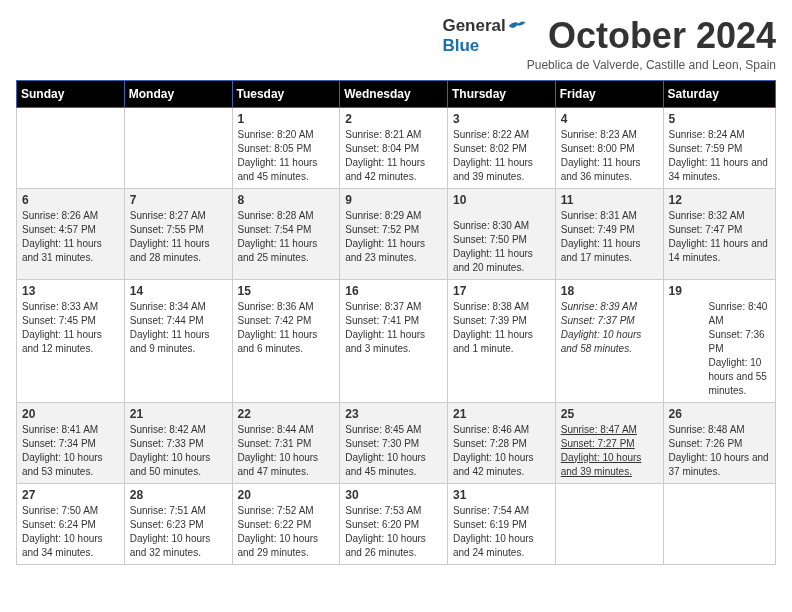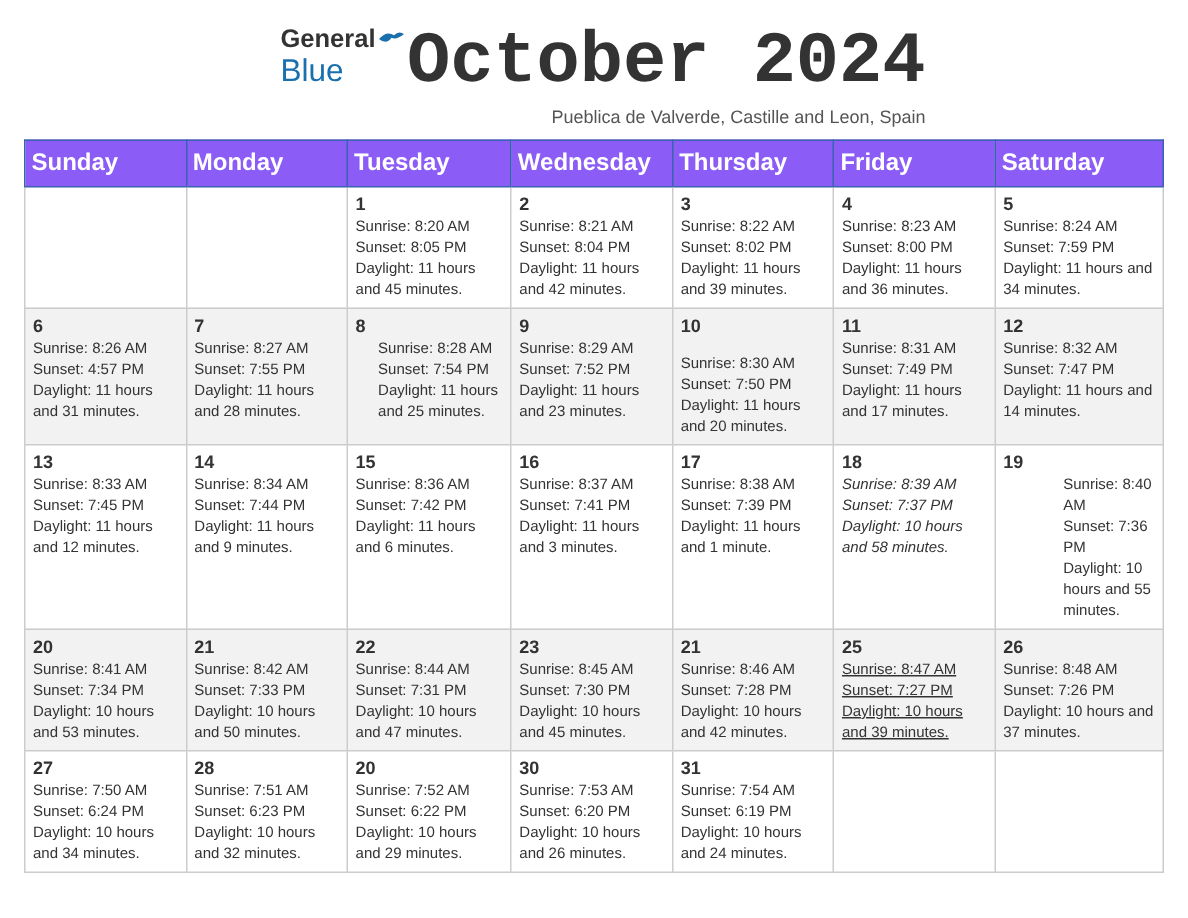--- a/index.html
+++ b/index.html
@@ -6,54 +6,53 @@
     body {
       font-family: Arial, sans-serif;
       background: #fff;
       width: 792px;
       min-height: 612px;
       padding: 16px;
     }
     .header-section {
       display: flex;
       align-items: flex-start;
-      justify-content: center;
+      justify-content: flex-end;
       margin-bottom: 8px;
       margin-left: 12px;
     }
     .logo {
       display: flex;
       flex-direction: column;
       align-items: flex-start;
     }
     .title-section {
       text-align: right;
     }
     .month-year {
-      font-size: 48px;
+      font-size: 36px;
       font-weight: bold;
       color: #333;
       line-height: 1.1;
-      font-family: Liberation Mono, monospace;
     }
     .location {
       font-size: 12px;
       color: #555;
       margin-top: 2px;
     }
     .calendar-table {
       width: 100%;
       border-collapse: collapse;
       border: 1px solid #ccc;
       margin-top: 4px;
     }
     .calendar-table thead tr th {
-      background-color: #8b5cf6;
+      background-color: #000000;
       color: #fff;
-      font-size: 16px;
+      font-size: 12px;
       font-weight: bold;
       padding: 6px 4px;
       text-align: left;
       border: 1px solid #3a62b0;
     }
     .calendar-table tbody tr td {
       vertical-align: top;
       padding: 4px 5px;
       border: 1px solid #ccc;
       font-size: 10px;
@@ -81,21 +80,21 @@
       line-height: 1.4;
     }
     .empty-cell {
       background: #fff !important;
     }
     .logo-top {
       display: flex;
       align-items: center;
     }
     .logo-text-general { color: #333; font-size: 17px; font-weight: bold; }
-    .logo-text-blue { color: #1a6fae; font-size: 21px; font-weight: normal; }
+    .logo-text-blue { color: #1a6fae; font-size: 17px; font-weight: bold; }
     .logo-bird {
       display: inline-block;
       width: 20px;
       height: 16px;
       margin-left: 1px;
       vertical-align: middle;
     }
   </style>
 </head>
 <body>
@@ -173,21 +172,21 @@
 Daylight: 11 hours and 31 minutes.</div>
         </td>
         <td>
           <span class="day-number">7</span>
           <div class="day-detail" style="white-space: pre-line;">Sunrise: 8:27 AM
 Sunset: 7:55 PM
 Daylight: 11 hours and 28 minutes.</div>
         </td>
         <td>
           <span class="day-number">8</span>
-          <div class="day-detail" style="white-space: pre-line; margin-left: 15px;">Sunrise: 8:28 AM
+          <div class="day-detail" style="white-space: pre-line;">Sunrise: 8:28 AM
 Sunset: 7:54 PM
 Daylight: 11 hours and 25 minutes.</div>
         </td>
         <td>
           <span class="day-number">9</span>
           <div class="day-detail" style="white-space: pre-line;">Sunrise: 8:29 AM
 Sunset: 7:52 PM
 Daylight: 11 hours and 23 minutes.</div>
         </td>
         <td>

